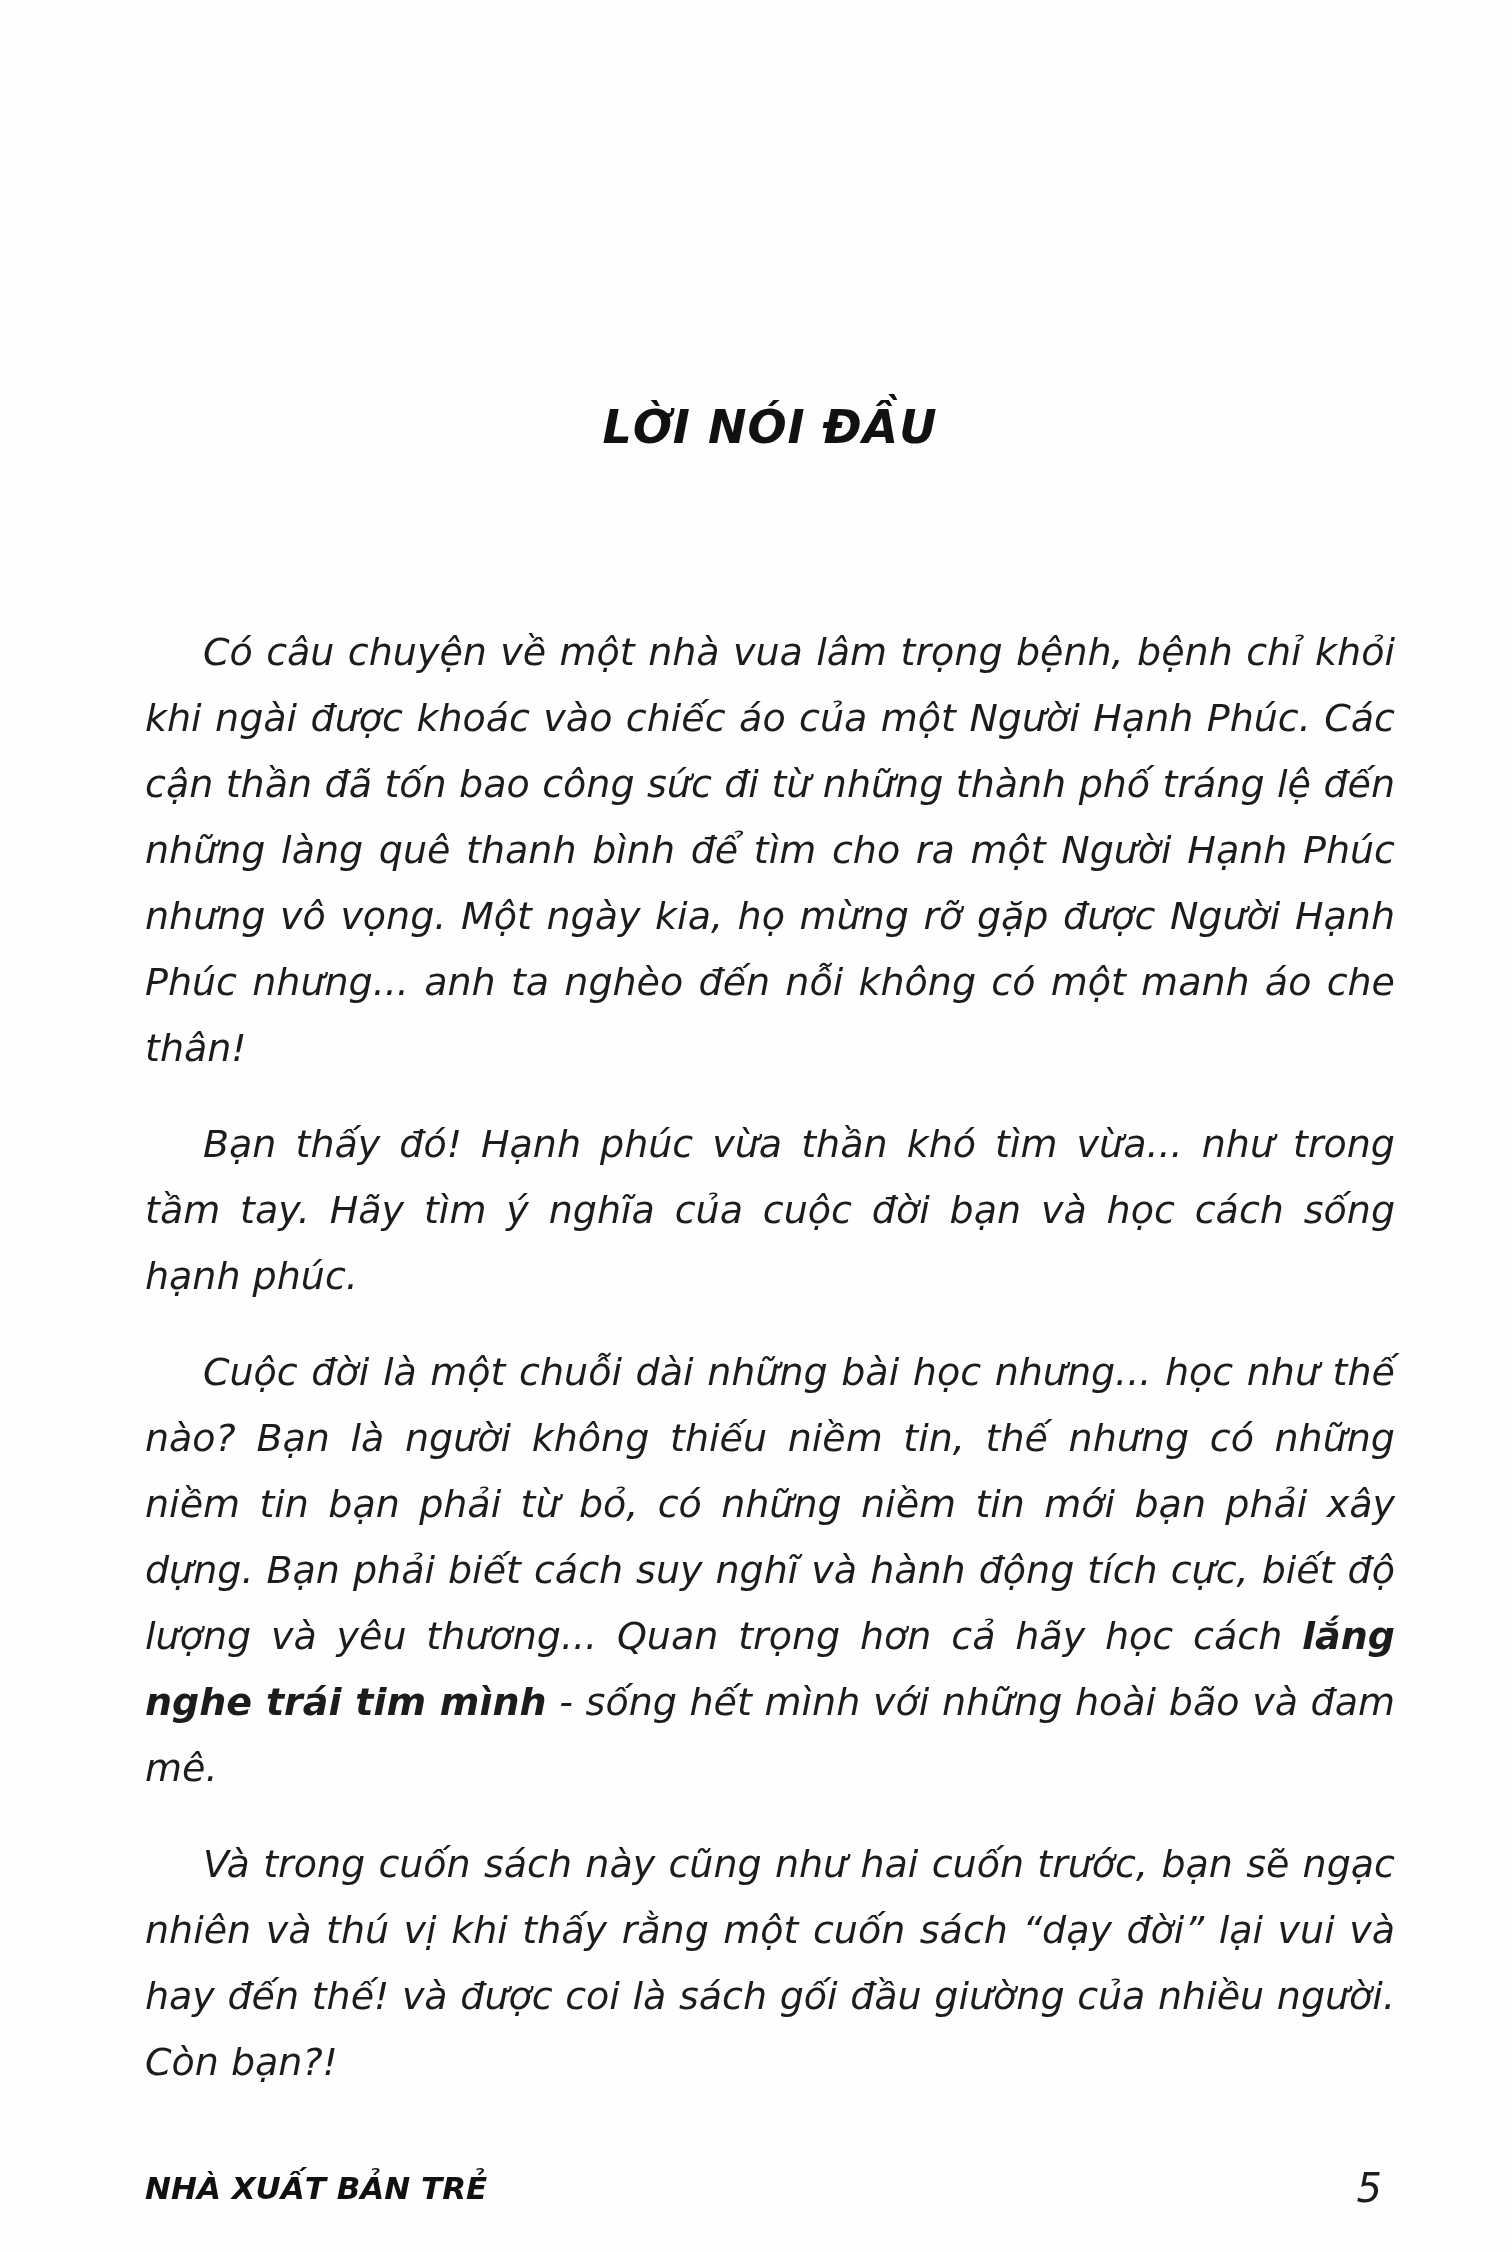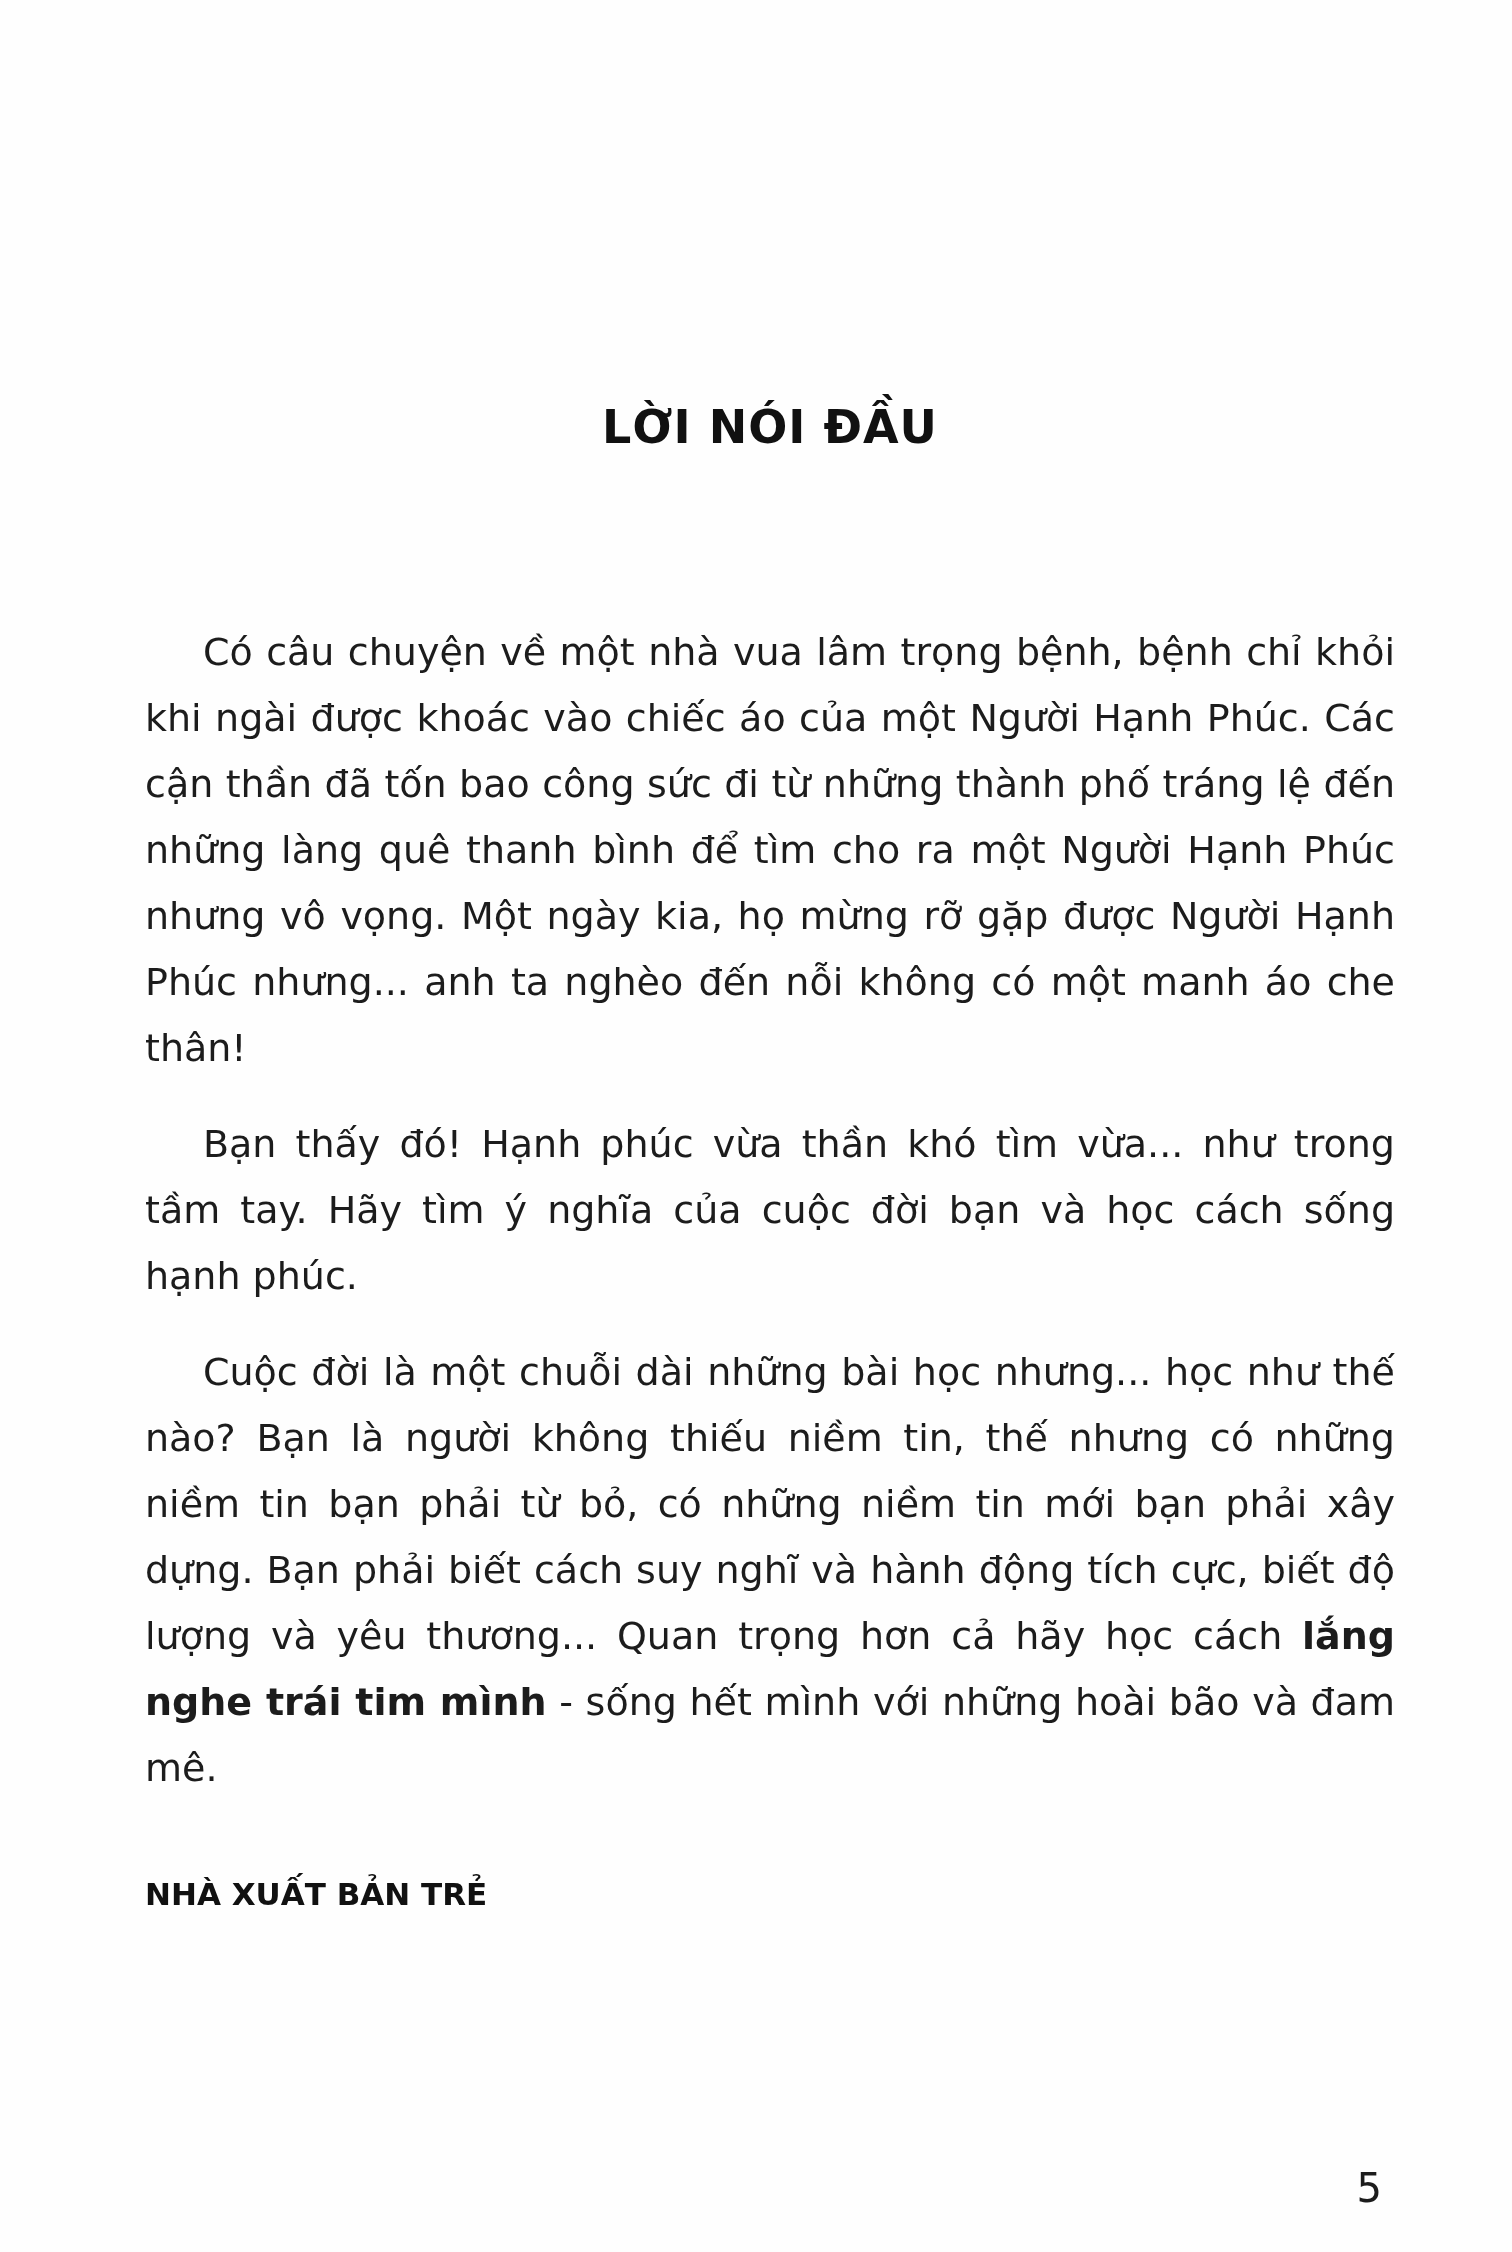--- a/index.html
+++ b/index.html
@@ -8,20 +8,21 @@
     background: #ffffff;
   }
   .page {
     position: relative;
     width: 1512px;
     height: 2252px;
     background: #fefefe;
     font-family: "DejaVu Sans", "Liberation Sans", sans-serif;
     color: #1c1c1c;
     overflow: hidden;
+    font-style: italic;
   }
   .content {
     position: absolute;
     top: 400px;
     left: 145px;
     width: 1250px;
   }
   .title {
     text-align: center;
     font-size: 46px;
@@ -64,20 +65,21 @@
     <h1 class="title">LỜI NÓI ĐẦU</h1>
 
     <div class="body-text">
 
       <p>Có câu chuyện về một nhà vua lâm trọng bệnh, bệnh chỉ khỏi khi ngài được khoác vào chiếc áo của một Người Hạnh Phúc. Các cận thần đã tốn bao công sức đi từ những thành phố tráng lệ đến những làng quê thanh bình để tìm cho ra một Người Hạnh Phúc nhưng vô vọng. Một ngày kia, họ mừng rỡ gặp được Người Hạnh Phúc nhưng... anh ta nghèo đến nỗi không có một manh áo che thân!</p>
 
       <p>Bạn thấy đó! Hạnh phúc vừa thần khó tìm vừa... như trong tầm tay. Hãy tìm ý nghĩa của cuộc đời bạn và học cách sống hạnh phúc.</p>
 
       <p><span>Cuộc đời là một chuỗi dài những bài học nhưng... học như thế nào? Bạn là người không thiếu niềm tin, thế nhưng có những niềm tin bạn phải từ bỏ, có những niềm tin mới bạn phải xây dựng. Bạn phải biết cách suy nghĩ và hành động tích cực, biết độ lượng và yêu thương... Quan trọng hơn cả hãy học cách </span><span class="bold-phrase">lắng nghe trái tim mình</span><span> - sống hết mình với những hoài bão và đam mê.</span></p>
 
+      <p>Và trong cuốn sách này cũng như hai cuốn trước, bạn sẽ ngạc nhiên và thú vị khi thấy rằng một cuốn sách “dạy đời” lại vui và hay đến thế! và được coi là sách gối đầu giường của nhiều người. Còn bạn?!</p>
 
     </div>
 
     <div class="publisher">NHÀ XUẤT BẢN TRẺ</div>
 
   </div>
 
   <div class="page-number">5</div>
 </div>
 

